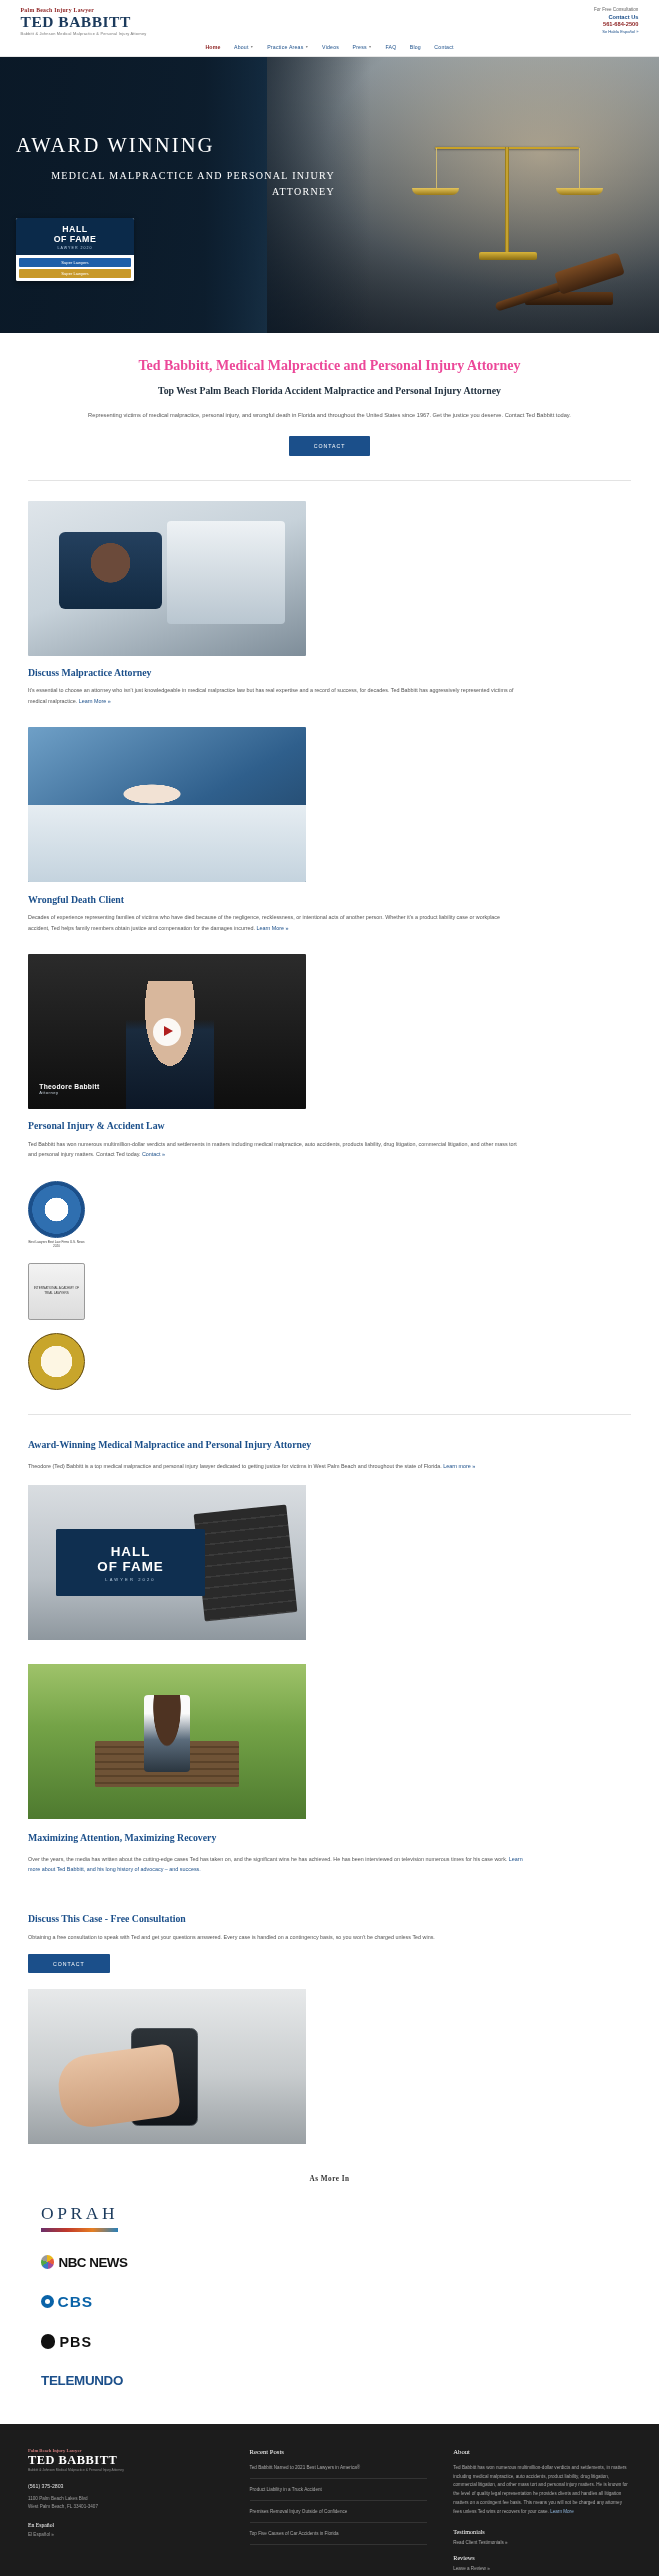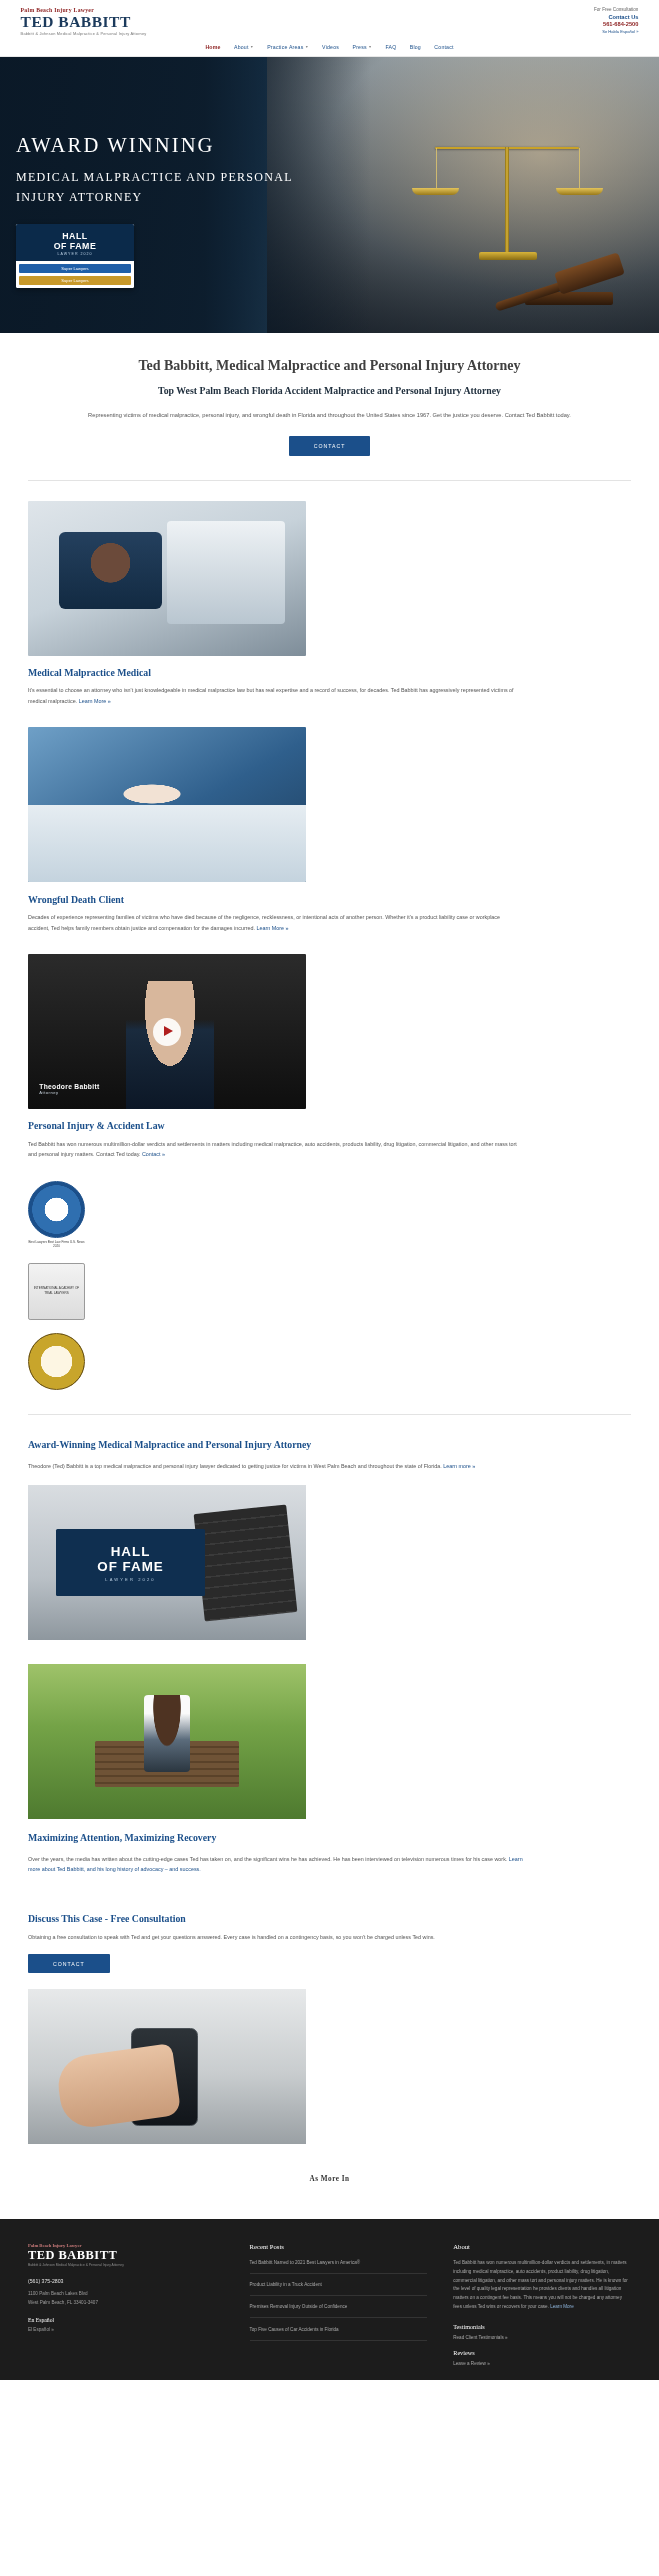--- a/index.html
+++ b/index.html
@@ -137,43 +137,43 @@
     background: linear-gradient(90deg, rgba(10,24,38,.92) 0%, rgba(10,24,38,.86) 55%, rgba(10,24,38,0) 100%);
   }
   .hero-content {
     position: absolute; left: 16px; top: 77px; width: 319px; color: #fff;
   }
   .hero-title {
     font-size: 20.6px; letter-spacing: 2.1px; font-family: "Liberation Serif", serif;
     margin-bottom: 11.3px;
   }
   .hero-sub {
-    font-size: 12px; letter-spacing: 1.3px; line-height: 1.6;
-    font-family: "Liberation Serif", serif; margin-bottom: 17.5px;
+    font-size: 10px; letter-spacing: 1.3px; line-height: 1.6;
+    font-family: "Liberation Serif", serif; margin-bottom: 17.5px; text-align: right;
   }
   .hof-badge {
     display: inline-block; width: 118px; background: #fff; border-radius: 1.5px;
     padding: 0; overflow: hidden; box-shadow: 0 1.5px 5.2px rgba(0,0,0,.35);
   }
   .hof-top {
     background: #0b2a4a; color: #fff; text-align: center; padding: 6.2px 3.1px 5.2px 3.1px;
   }
   .hof-top .l1 { font-size: 8.8px; font-weight: bold; letter-spacing: 0.5px; }
   .hof-top .l2 { font-size: 8.8px; font-weight: bold; letter-spacing: 0.5px; }
   .hof-top .l3 { font-size: 3.6px; letter-spacing: 1px; margin-top: 1.5px; color: #bcd2e6; }
   .hof-rows { padding: 3.1px; display: flex; flex-direction: column; gap: 2.1px; }
   .hof-row {
     font-size: 4.1px; padding: 2.1px 3.1px; border-radius: 1px; color: #fff; text-align: center;
   }
   .hof-row.a { background: #1f5fa8; }
   .hof-row.b { background: #c8992a; }
 
   .intro { padding: 25px 62px 0 62px; text-align: center; }
   .intro h1 {
-    font-size: 14px; color: #404040; font-family: "Liberation Serif", serif;
+    font-size: 14px; color: #ec4899; font-family: "Liberation Serif", serif;
     margin-bottom: 11.3px; font-weight: bold;
   }
   .intro h2 {
     font-size: 9.8px; color: #22313f; font-family: "Liberation Serif", serif;
     margin-bottom: 13.4px; font-weight: bold;
   }
   .intro p { font-size: 5.7px; color: #555; line-height: 1.9; margin-bottom: 15.5px; }
 
   .btn-contact {
     display: inline-block; background: #1b4f8a; color: #fff; font-size: 5.2px;
@@ -451,21 +451,21 @@
 <div class="intro">
   <h1>Ted Babbitt, Medical Malpractice and Personal Injury Attorney</h1>
   <h2>Top West Palm Beach Florida Accident Malpractice and Personal Injury Attorney</h2>
   <p>Representing victims of medical malpractice, personal injury, and wrongful death in Florida and throughout the United States since 1967. Get the justice you deserve. Contact Ted Babbitt today.</p>
   <a class="btn-contact">CONTACT</a>
 </div>
 <div class="divider"></div>
 
 <div class="pblock">
   <div class="pimg med"></div>
-  <h3>Medical Malpractice Medical</h3>
+  <h3>Discuss Malpractice Attorney</h3>
   <p><span>It's essential to choose an attorney who isn't just knowledgeable in medical malpractice law but has real expertise and a record of success, for decades. Ted Babbitt has aggressively represented victims of medical malpractice.</span> <span class="lm">Learn More »</span></p>
 </div>
 
 <div class="pblock">
   <div class="pimg wrongful"></div>
   <h3>Wrongful Death Client</h3>
   <p><span>Decades of experience representing families of victims who have died because of the negligence, recklessness, or intentional acts of another person. Whether it's a product liability case or workplace accident, Ted helps family members obtain justice and compensation for the damages incurred.</span> <span class="lm">Learn More »</span></p>
 </div>
 
 <div class="pblock">
@@ -525,20 +525,41 @@
   <p>Obtaining a free consultation to speak with Ted and get your questions answered. Every case is handled on a contingency basis, so you won't be charged unless Ted wins.</p>
   <a class="btn-contact">CONTACT</a>
   <div class="handimg">
     <div class="phone"></div>
     <div class="hand"></div>
   </div>
 </div>
 
 <div class="asseen">
   <h3>As More In</h3>
+  <div class="logos">
+    <div>
+      <div class="logo-oprah">OPRAH</div>
+      <div class="logo-oprah-bar"></div>
+    </div>
+    <div class="logo-nbc">
+      <span class="peacock"></span>
+      <span>NBC NEWS</span>
+    </div>
+    <div class="logo-cbs">
+      <span class="cbseye"></span>
+      <span>CBS</span>
+    </div>
+    <div class="logo-pbs">
+      <span class="pbshead"></span>
+      <span>PBS</span>
+    </div>
+    <div class="logo-telemundo">
+      <span>TELEMUNDO</span>
+    </div>
+  </div>
 </div>
 
 <div class="footer">
   <div class="fcol brandcol">
     <div class="f-brand-pre">Palm Beach Injury Lawyer</div>
     <div class="f-brand">TED BABBITT</div>
     <div class="f-brand-sub">Babbitt &amp; Johnson Medical Malpractice &amp; Personal Injury Attorney</div>
     <div class="f-phone">(561) 375-2803</div>
     <div class="f-addr" style="white-space:pre-line">1100 Palm Beach Lakes Blvd
 West Palm Beach, FL 33401-3407</div>

